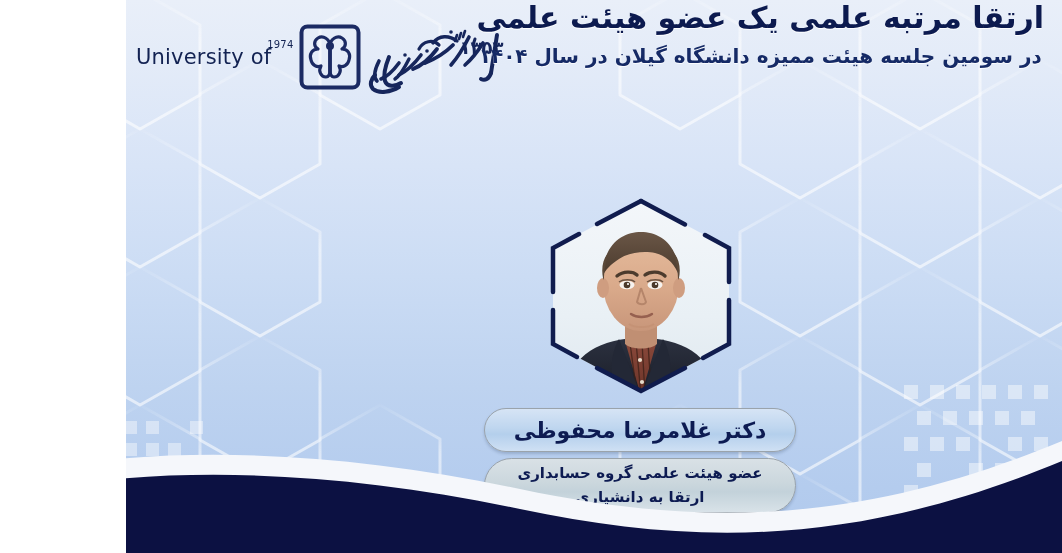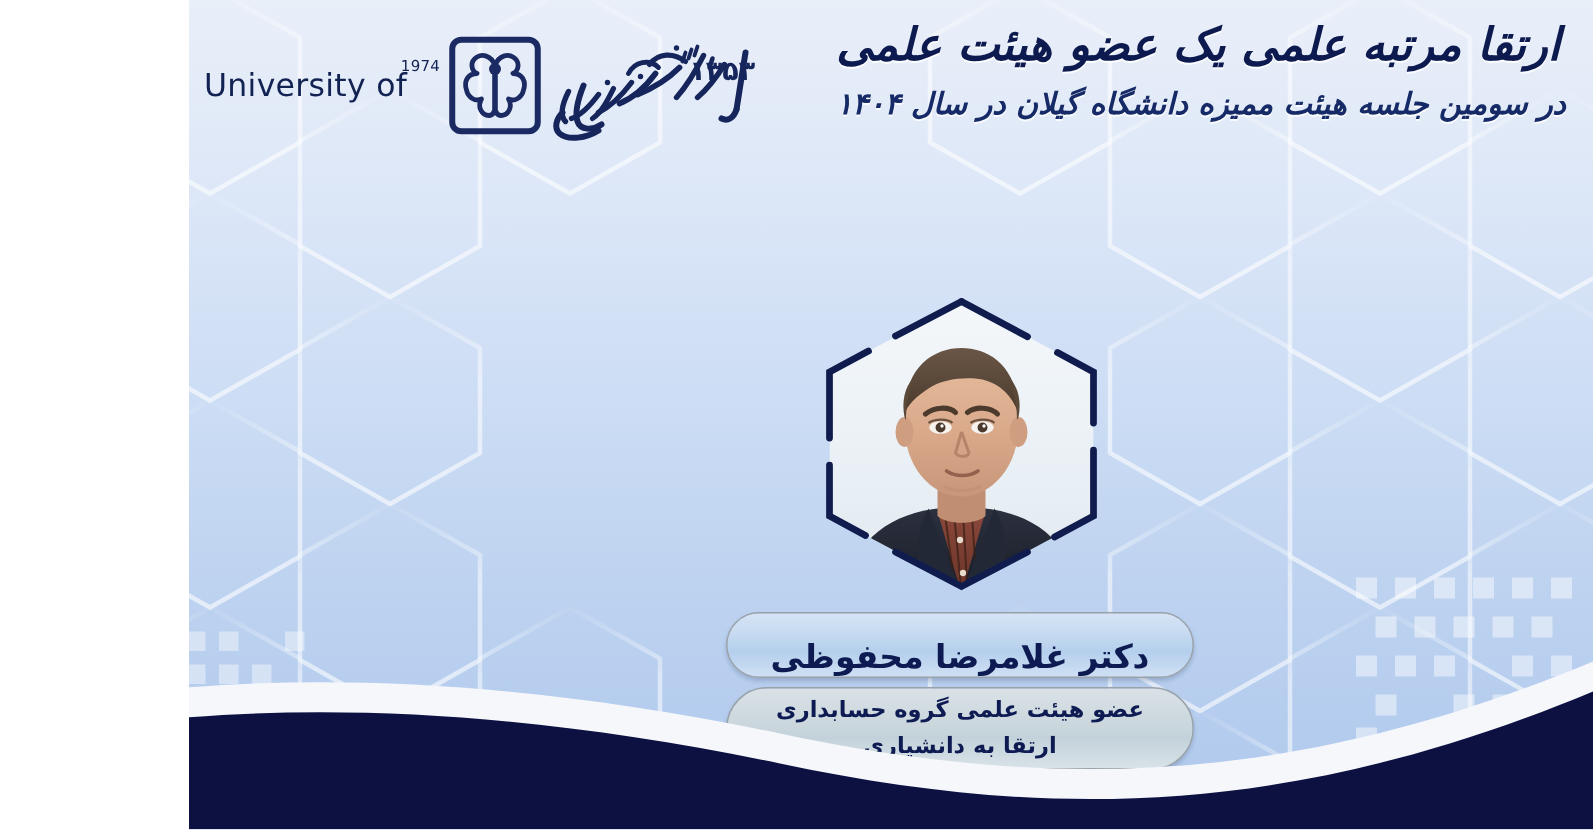--- a/index.html
+++ b/index.html
@@ -109,24 +109,23 @@
   }
   .logo-fa-script {
     width: 140px;
     height: 80px;
   }
 
   
   .titles {
     position: absolute;
     right: 18px;
-    top: 13px;
-    text-align: left;
+    top: 0;
+    text-align: center;
     direction: rtl;
-    font-style: italic;
   }
   .title-main {
     font-size: 30px;
     font-weight: 700;
     color: #0c1a4f;
     letter-spacing: 0px;
     line-height: 1.22;
     text-shadow: 0 1px 0 rgba(255,255,255,.85);
     white-space: nowrap;
   }
@@ -167,21 +166,20 @@
   }
   .pill-name {
     left: 358px;
     top: 408px;
     width: 312px;
     height: 44px;
     background: linear-gradient(180deg,#d6e4f5 0%,#bfd6ef 45%,#b4cfec 60%,#cfe0f4 100%);
     font-size: 22px;
     font-weight: 700;
     letter-spacing: .3px;
-    justify-content: flex-end;
   }
   .pill-role {
     left: 358px;
     top: 458px;
     width: 312px;
     height: 55px;
     background: linear-gradient(180deg,#d9e1e6 0%,#cbd7dd 45%,#c3d2da 62%,#d8e2e8 100%);
     font-size: 15px;
     font-weight: 700;
     line-height: 1.55;

